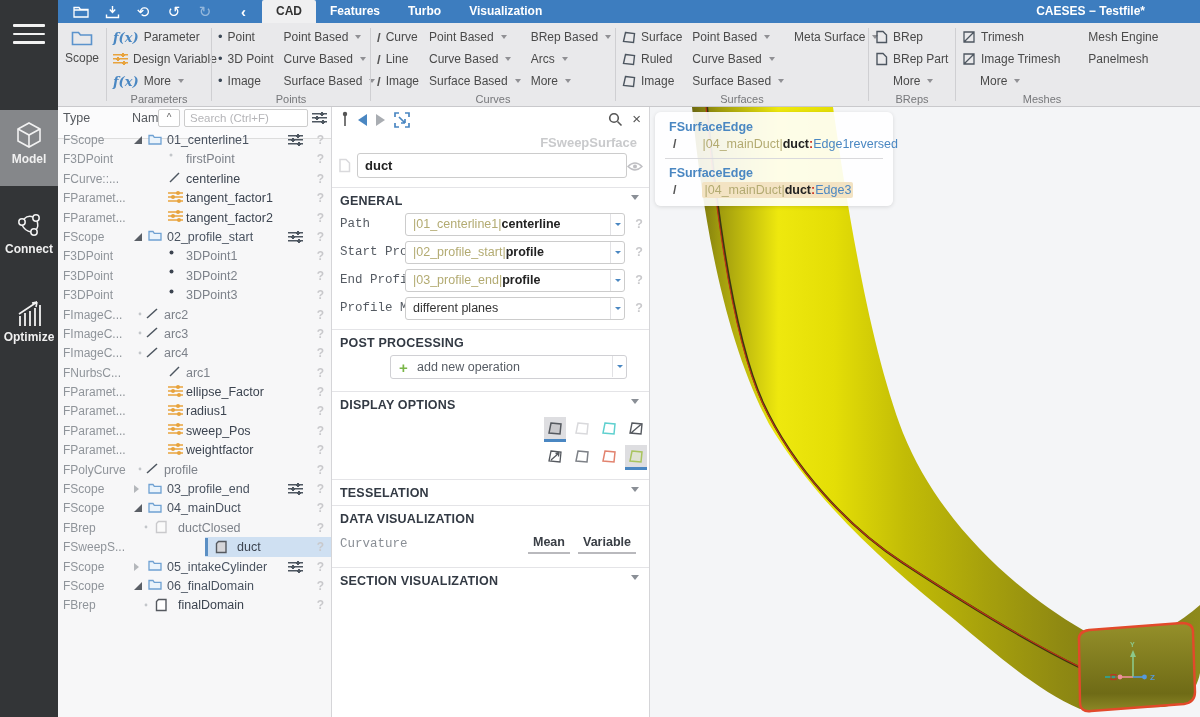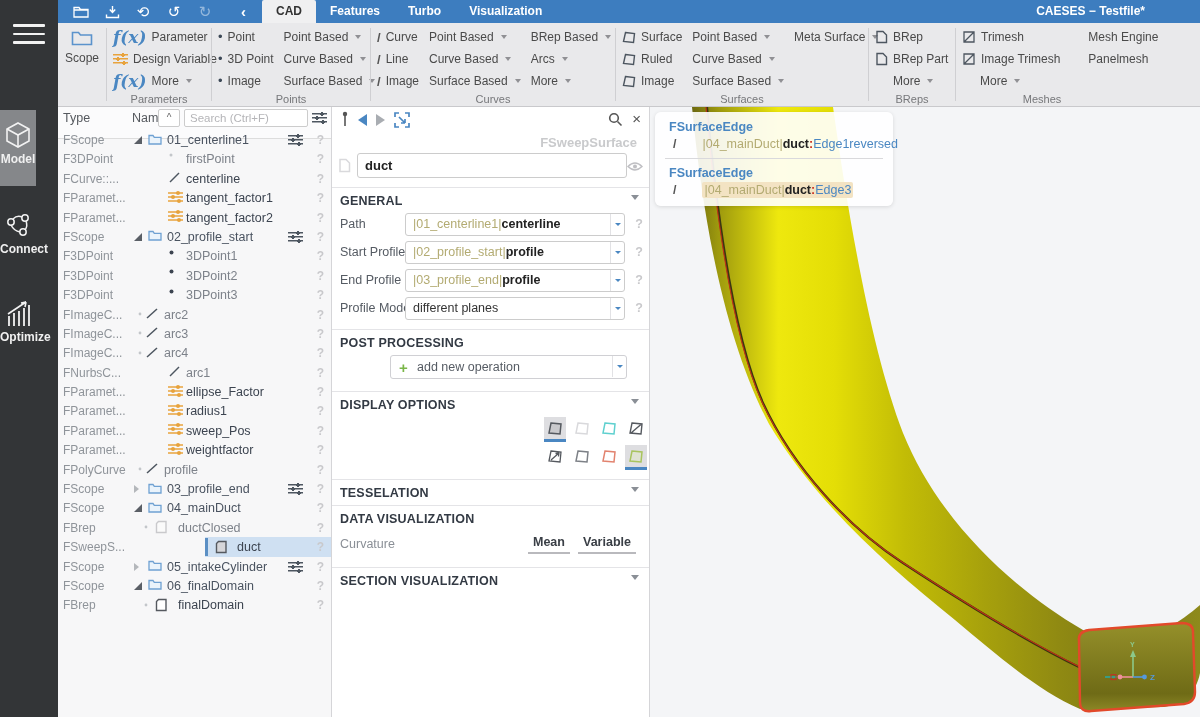--- a/index.html
+++ b/index.html
@@ -4,21 +4,21 @@
 <style>
   * { margin:0; padding:0; box-sizing:border-box; }
   html,body { width:1200px; height:717px; overflow:hidden; }
   body { font-family:"Liberation Sans", sans-serif; font-size:12px; color:#444; background:#fff; }
   #app { position:relative; width:1200px; height:717px; overflow:hidden; background:#fff; }
 
   
   .rail { position:absolute; left:0; top:0; width:58px; height:717px; background:#333537; z-index:5; }
   .hamburger { position:absolute; left:13px; top:24px; width:32px; height:22px; cursor:pointer; }
   .hamburger span { display:block; height:2.5px; background:#f2f2f2; margin-bottom:6px; border-radius:1px; }
-  .rail-item { position:absolute; left:0; width:36px; height:76px; text-align:center; color:#f0f0f0; cursor:pointer; }
+  .rail-item { position:absolute; left:0; width:58px; height:76px; text-align:center; color:#f0f0f0; cursor:pointer; }
   .rail-item .lbl { font-size:12px; font-weight:bold; margin-top:2px; }
   .rail-item svg { display:block; margin:10px auto 0; }
   .rail-item.active { background:#85878a; }
   .rail-model { top:110px; }
   .rail-connect { top:200px; }
   .rail-optimize { top:288px; }
 
   
   .topbar { position:absolute; left:58px; top:0; width:1142px; height:23px; background:#3d7dbf; display:flex; align-items:center; }
   .tb-icons { display:flex; align-items:center; gap:13px; padding-left:14px; color:#fff; }
@@ -31,21 +31,21 @@
   .win-title { position:absolute; right:55px; top:0; line-height:23px; color:#fff; font-weight:bold; font-size:12px; }
 
   
   .ribbon { position:absolute; left:58px; top:23px; width:1142px; height:84px; background:#e9e9eb; border-bottom:1px solid #c9c9cc; display:flex; overflow:hidden; }
   .rdiv { width:1px; background:#cfcfd2; margin:5px 0; }
   .rgroup { display:flex; flex-direction:column; padding:3px 6px 0; }
   .rcols { display:flex; flex:1; gap:10px; }
   .rcol { display:flex; flex-direction:column; }
   .ritem { height:22px; display:flex; align-items:center; gap:5px; white-space:nowrap; cursor:pointer; color:#4a4a4a; }
   .rlabel { text-align:center; font-size:11px; color:#76777a; height:15px; line-height:14px; }
-  .fx { font-family:"DejaVu Serif", serif; font-style:italic; font-weight:bold; color:#4a87c2; font-size:17px; }
+  .fx { font-family:"DejaVu Serif", serif; font-style:italic; font-weight:bold; color:#4a87c2; font-size:13px; }
   .bullet { color:#3c4856; font-size:13px; line-height:10px; }
   .slash { color:#555; font-weight:bold; font-size:13px; }
   .caret { display:inline-block; width:0; height:0; border-left:3.5px solid transparent; border-right:3.5px solid transparent; border-top:4px solid #909094; margin-left:2px; }
   .scope-cell { width:48px; display:flex; flex-direction:column; align-items:center; justify-content:flex-start; padding-top:6px; cursor:pointer; }
   .scope-cell .lbl { margin-top:5px; color:#4a4a4a; }
   .sliders-o, .sliders-d { display:inline-block; width:15px; height:12px;
     background-image:
       radial-gradient(circle 2.1px at 10px 2px, var(--sc) 97%, rgba(0,0,0,0)),
       radial-gradient(circle 2.1px at 5px 6px,  var(--sc) 97%, rgba(0,0,0,0)),
       radial-gradient(circle 2.1px at 11px 10px,var(--sc) 97%, rgba(0,0,0,0)),
@@ -90,21 +90,21 @@
   .p-tb-ic { position:absolute; top:5px; cursor:pointer; }
   .arr-back { width:0; height:0; border-top:6px solid transparent; border-bottom:6px solid transparent; border-right:9px solid #4a87c2; }
   .arr-fwd  { width:0; height:0; border-top:6px solid transparent; border-bottom:6px solid transparent; border-left:9px solid #a9adb2; }
   .p-class { position:absolute; right:12px; top:28px; color:#c9cacc; font-weight:bold; font-size:13px; }
   .p-name-row { position:absolute; left:0; top:46px; width:100%; height:28px; }
   .p-name-input { position:absolute; left:25px; top:0; width:270px; height:25px; border:1px solid #ccc; border-radius:3px; padding:0 7px; font-weight:bold; font-size:13px; color:#222; font-family:"Liberation Sans",sans-serif; }
   .p-sec { position:absolute; left:0; width:100%; border-top:1px solid #e4e4e7; padding:6px 8px 0; }
   .p-sec-h { font-weight:bold; color:#333a44; font-size:12.5px; letter-spacing:.2px; cursor:pointer; }
   .p-chev { position:absolute; right:10px; top:7px; width:0; height:0; border-left:4.5px solid transparent; border-right:4.5px solid transparent; border-top:5px solid #8a8f96; }
   .frow { position:absolute; left:0; width:100%; height:24px; }
-  .frow .flabel { position:absolute; left:8px; top:4px; color:#555b63; }
+  .frow .flabel { position:absolute; left:8px; top:4px; color:#555b63;font-family:Liberation Mono, monospace; }
   .fbox { position:absolute; left:73px; top:0; width:220px; height:23px; border:1px solid #ccc; border-radius:3px; background:#fff; padding:3px 16px 0 7px; white-space:nowrap; overflow:hidden; cursor:pointer; }
   .fbox .scopetx { color:#b3ab72;margin-top:34px; }
   .fbox .valtx { color:#222; font-weight:bold; }
   .fbox.plain .valtx { font-weight:normal; color:#333; }
   .dd { position:absolute; right:0; top:0; width:14px; height:21px; border-left:1px solid #e2e2e5; display:flex; align-items:center; justify-content:center; cursor:pointer; }
   .dd i { width:0; height:0; border-left:3px solid transparent; border-right:3px solid transparent; border-top:3.5px solid #4a87c2; }
   .fhelp { position:absolute; right:6px; top:4px; color:#c9c9cc; font-weight:bold; }
   .addbox { position:absolute; left:58px; top:0; width:237px; height:24px; border:1px solid #d0d0d4; border-radius:3px; background:#fff; cursor:pointer; }
   .addbox .plus { position:absolute; left:8px; top:3px; color:#7ab648; font-weight:bold; font-size:15px; }
   .addbox .txt { position:absolute; left:26px; top:4px; color:#565c64; }

